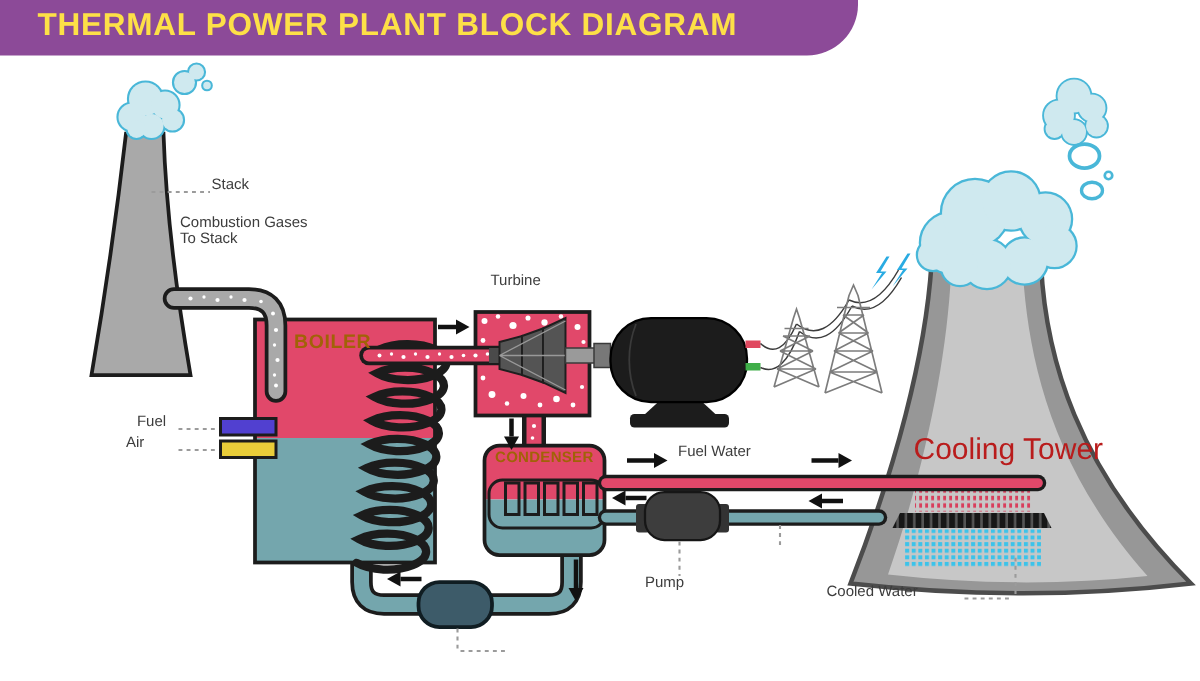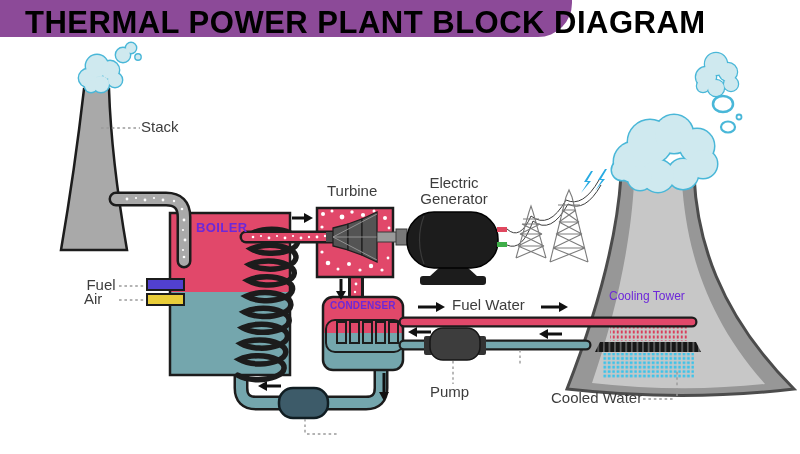--- a/index.html
+++ b/index.html
@@ -1,25 +1,25 @@
 <!DOCTYPE html>
 <html style="--header: #8c4a98; --red: #e1486a; --teal: #74a6ad; --stackgray: #a9a9a9; --towerouter: #979797; --towerinner: #c7c7c7; --cloudfill: #cfe9ef; --cloudstroke: #49b7d8; --cyan: #3cc3ea; --spray: #d93e5c; --fuel_blue: #5140d0; --air_yellow: #e9cd39; --pump_dark: #3d3d3d; --feed_pump: #3d5b69; --bolt_blue: #29abe2; --wire_red: #e0485f; --wire_green: #3fae49; --ink: #1c1c1c; --text: #3d3d3d;"><head>
 <meta charset="utf-8">
 <style>
   html,body{margin:0;padding:0;background:#fff;}
   .stage{position:relative;width:800px;height:454px;background:#fff;overflow:hidden;
          font-family:"Liberation Sans",sans-serif;}
   .titlebar{position:absolute;left:0;top:0;width:572px;height:37px;
             background:var(--header,#8c4a98);border-radius:0 0 34px 0;}
-  .titlebar .t{position:absolute;left:25px;top:5px;color:#000000;font-size:31px;
+  .titlebar .t{position:absolute;left:25px;top:5px;color:#fde047;font-size:21px;
                font-weight:bold;letter-spacing:.5px;white-space:nowrap;}
   .art{position:absolute;left:0;top:0;}
-  .lbl{position:absolute;color:var(--text,#3d3d3d);font-size:15px;line-height:1.08;
+  .lbl{position:absolute;color:var(--text,#3d3d3d);font-size:10px;line-height:1.08;
        white-space:pre-line;}
-  .lbl.w{color:#6d28d9;font-weight:bold;}
+  .lbl.w{color:#a16207;font-weight:bold;}
   
   .pipe{fill:none;}
   .s-ink{stroke:var(--ink,#1c1c1c);}
   .s-red{stroke:var(--red,#e1486a);}
   .s-teal{stroke:var(--teal,#74a6ad);}
   .s-gray{stroke:var(--stackgray,#a9a9a9);}
   .f-red{fill:var(--red,#e1486a);}
   .f-teal{fill:var(--teal,#74a6ad);}
   .f-gray{fill:var(--stackgray,#a9a9a9);}
   .f-ink{fill:var(--ink,#1c1c1c);}
@@ -358,24 +358,24 @@
       <ellipse class="f-cloud s-cloud" stroke-width="2.2" cx="728" cy="127" rx="7" ry="5.5"></ellipse>
       <circle class="f-cloud s-cloud" stroke-width="1.8" cx="739" cy="117" r="2.5"></circle>
     </g>
   </svg>
 
   <div class="titlebar">
     <div class="t">THERMAL POWER PLANT BLOCK DIAGRAM</div>
   </div>
 
   <div class="lbl" style="left:141px;top:119px">Stack</div>
+  <div class="lbl" style="left:120px;top:144px">Combustion Gases
+To Stack</div>
   <div class="lbl" style="left:84px;top:277px;width:34px;text-align:center">Fuel</div>
   <div class="lbl" style="left:84px;top:291px;width:34px;">Air</div>
   <div class="lbl w" style="left:196px;top:221px;font-size:13px;letter-spacing:.4px">BOILER</div>
   <div class="lbl" style="left:327px;top:183px">Turbine</div>
-  <div class="lbl" style="left:412px;top:175px;width:84px;text-align:center">Electric
-Generator</div>
   <div class="lbl w" style="left:330px;top:301px;font-size:10px;letter-spacing:.2px">CONDENSER</div>
   <div class="lbl" style="left:452px;top:297px">Fuel Water</div>
-  <div class="lbl" style="left:609px;top:290px;font-size:12px;color:#6d28d9">Cooling Tower</div>
+  <div class="lbl" style="left:609px;top:290px;font-size:20px;color:#b91c1c">Cooling Tower</div>
   <div class="lbl" style="left:430px;top:384px">Pump</div>
   <div class="lbl" style="left:551px;top:390px">Cooled Water</div>
 </div>
 
 </body></html>

